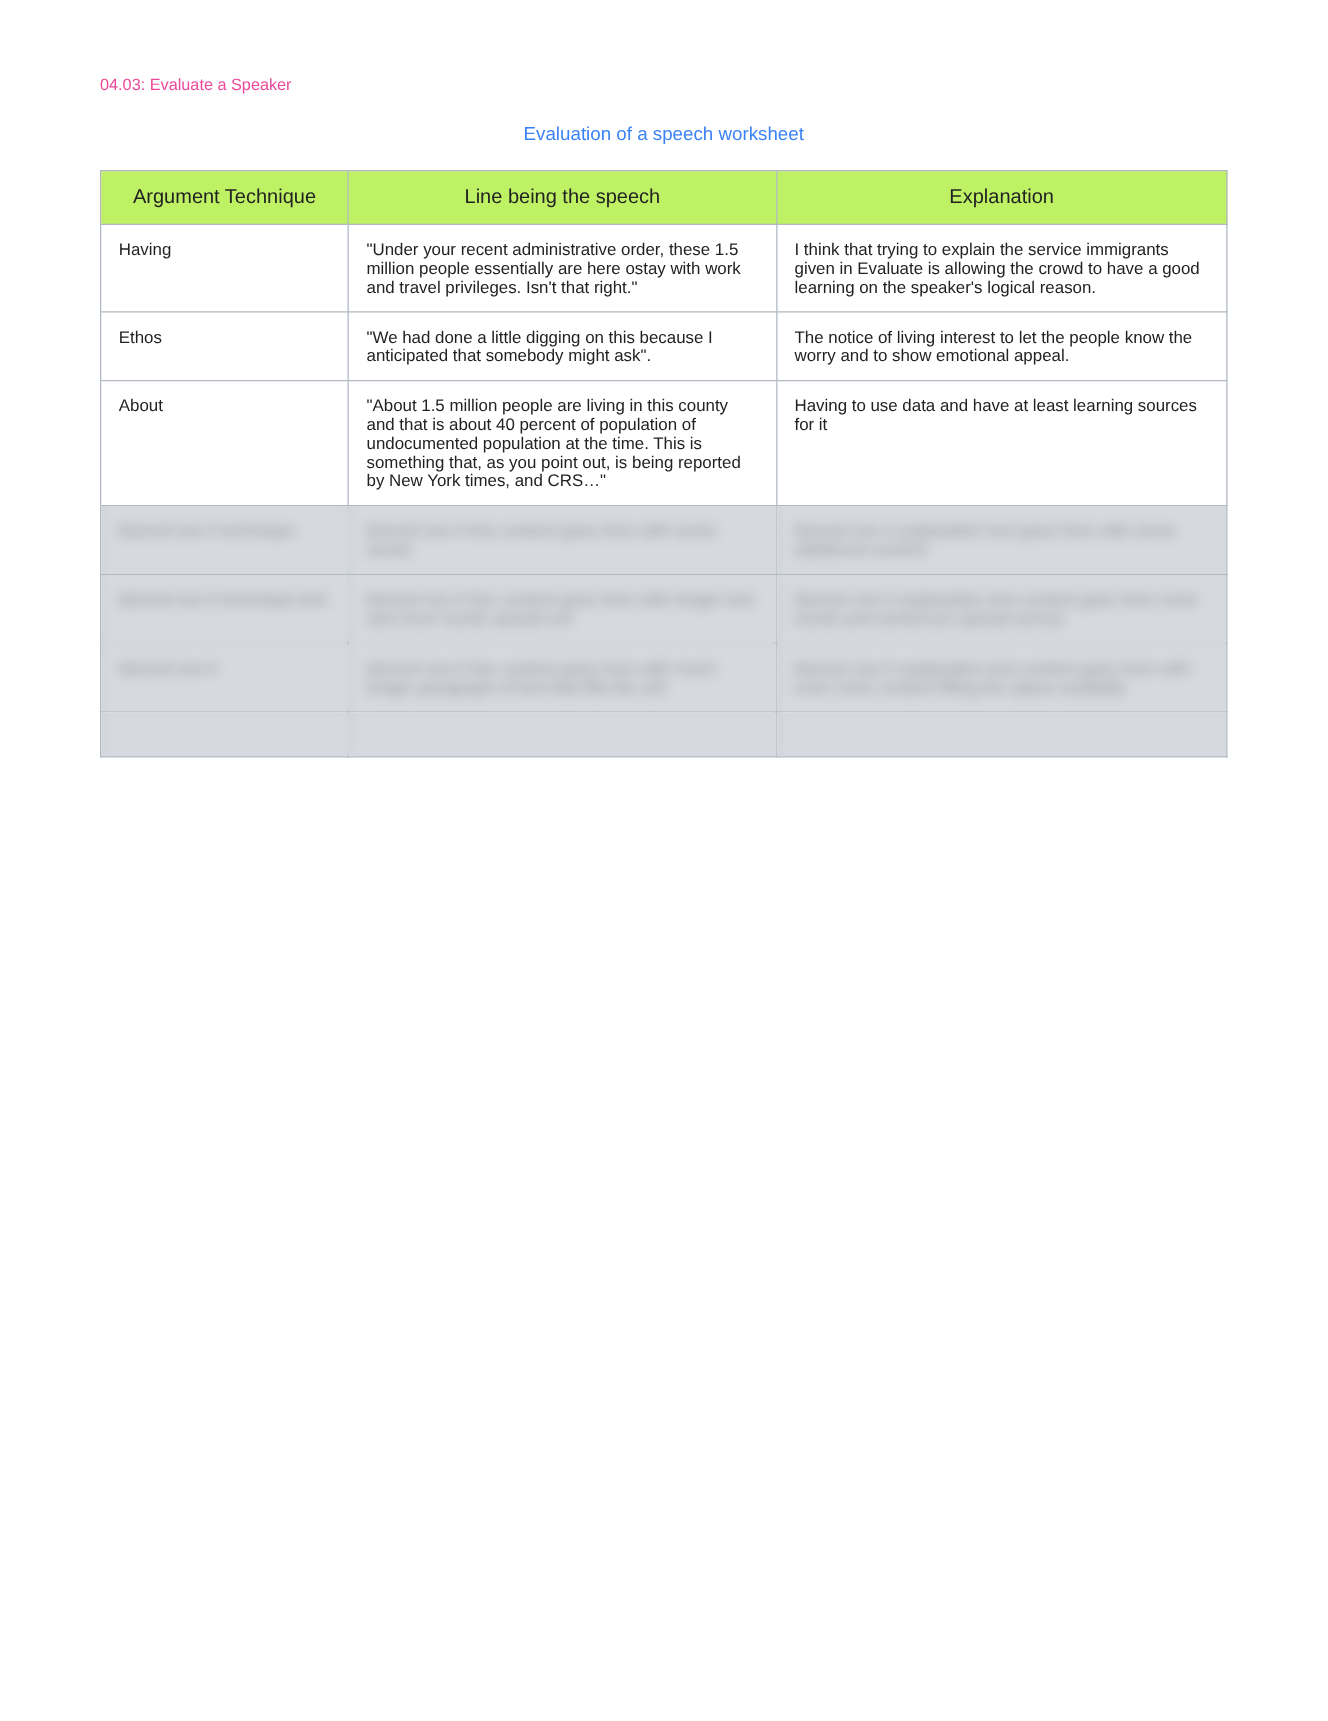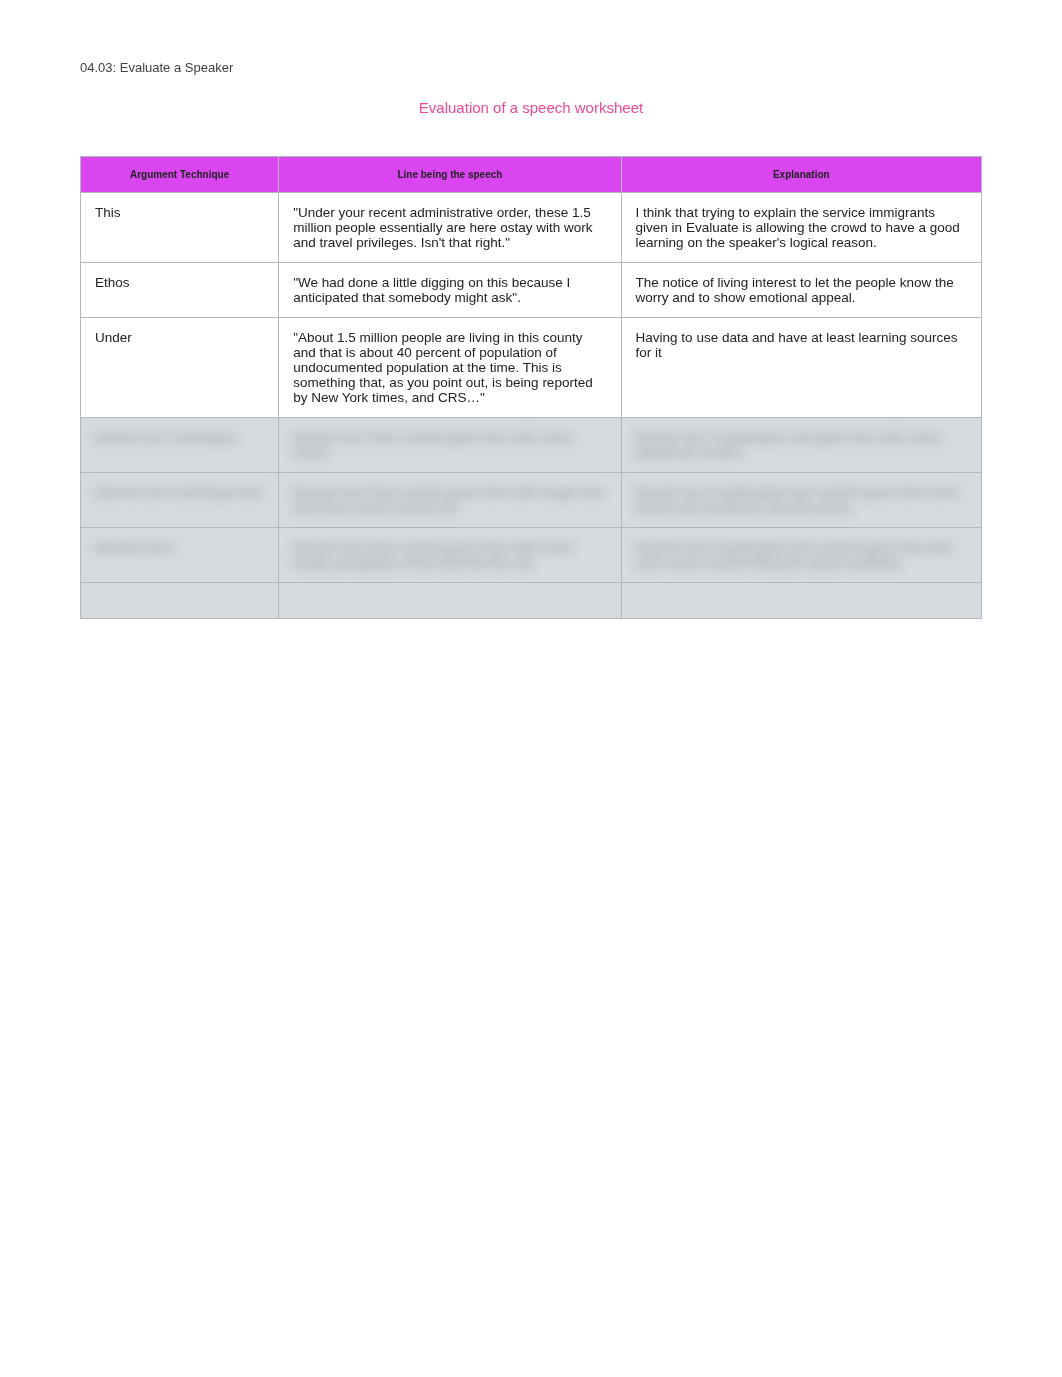--- a/index.html
+++ b/index.html
@@ -11,45 +11,45 @@
       background: #ffffff;
       font-family: Arial, sans-serif;
       font-size: 14px;
       color: #222;
       width: 1062px;
       min-height: 1377px;
       padding: 60px 80px;
     }
     .page-label {
       font-size: 13px;
-      color: #404040;
+      color: #ec4899;
       margin-bottom: 24px;
     }
     .page-title {
       text-align: center;
       font-size: 15px;
-      color: #ec4899;
-      margin-bottom: 40px;
+      color: #3b82f6;
+      margin-bottom: 20px;
     }
     .worksheet-table {
       width: 100%;
       border-collapse: collapse;
       border: 1px solid #b0b8c1;
     }
     .worksheet-table th,
     .worksheet-table td {
       border: 1px solid #b0b8c1;
       padding: 12px 14px;
       vertical-align: top;
       font-size: 13.5px;
     }
     .worksheet-table th {
-      background: #d946ef;
-      font-weight: bold;
-      font-size: 10px;
+      background: #bef264;
+      font-weight: normal;
+      font-size: 16px;
     }
     .col-technique { width: 22%; }
     .col-line { width: 38%; }
     .col-explanation { width: 40%; }
 
     
     .blurred td {
       color: transparent;
       user-select: none;
       position: relative;
@@ -85,31 +85,31 @@
 <table class="worksheet-table">
   <thead>
     <tr>
       <th class="col-technique">Argument Technique</th>
       <th class="col-line">Line being the speech</th>
       <th class="col-explanation">Explanation</th>
     </tr>
   </thead>
   <tbody id="table-body">
   <tr>
-        <td>This</td>
+        <td>Having</td>
         <td>"Under your recent administrative order, these 1.5 million people essentially are here ostay with work and travel privileges. Isn't that right."</td>
         <td>I think that trying to explain the service immigrants given in Evaluate is allowing the crowd to have a good learning on the speaker's logical reason.</td>
       </tr>
       <tr>
         <td>Ethos</td>
         <td>"We had done a little digging on this because I anticipated that somebody might ask".</td>
         <td>The notice of living interest to let the people know the worry and to show emotional appeal.</td>
       </tr>
       <tr>
-        <td>Under</td>
+        <td>About</td>
         <td>"About 1.5 million people are living in this county and that is about 40 percent of population of undocumented population at the time. This is something that, as you point out, is being reported by New York times, and CRS…"</td>
         <td>Having to use data and have at least learning sources for it</td>
       </tr>
       <tr class="blurred">
         <td>
           <span class="blur-text">blurred row 4 technique</span>
         </td>
         <td>
           <span class="blur-text">blurred row 4 line content goes here with some words</span>
         </td>

